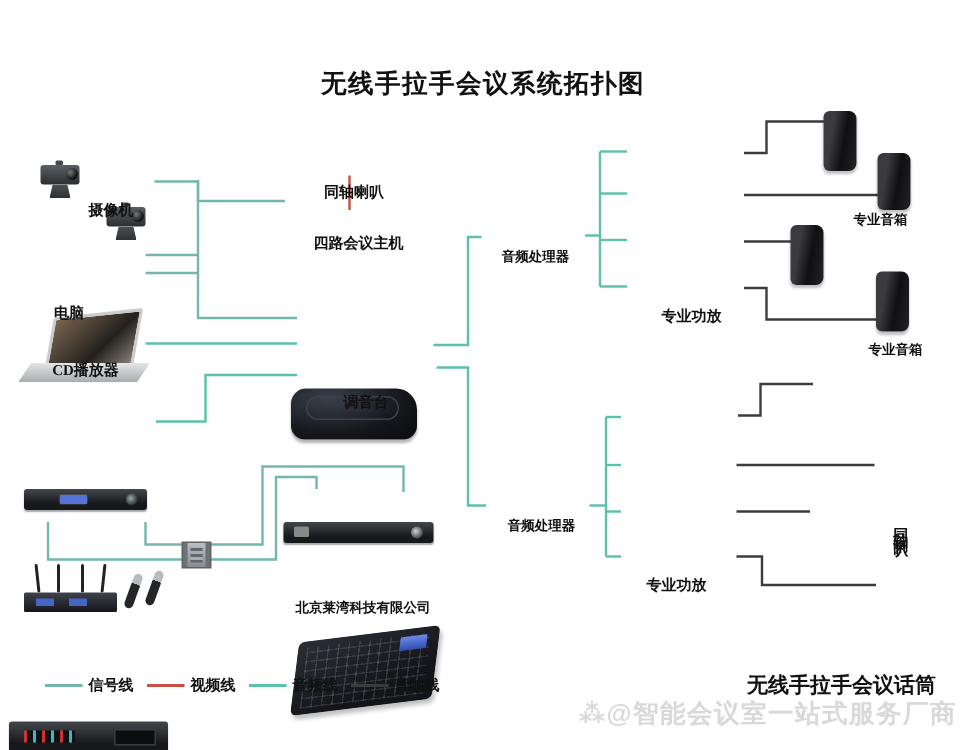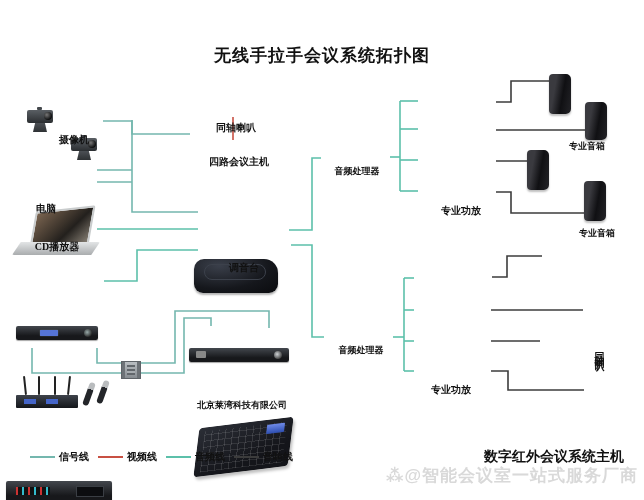--- a/index.html
+++ b/index.html
@@ -198,18 +198,18 @@
     <div class="leg-item">
       <span class="leg-line" style="background: rgb(92, 192, 170);"></span>
       <span class="leg-txt">音频线</span>
     </div>
     <div class="leg-item">
       <span class="leg-line" style="background: rgb(60, 60, 60);"></span>
       <span class="leg-txt">音响线</span>
     </div>
   </div>
 
-  <div id="company" class="abs">数字红外会议系统主机</div>
+  <div id="company" class="abs">无线手拉手会议话筒</div>
   <div id="watermark" class="abs">
     <span>⁂</span><span>@智能会议室一站式服务厂商</span>
   </div>
 
 </div>
 
 </body></html>

